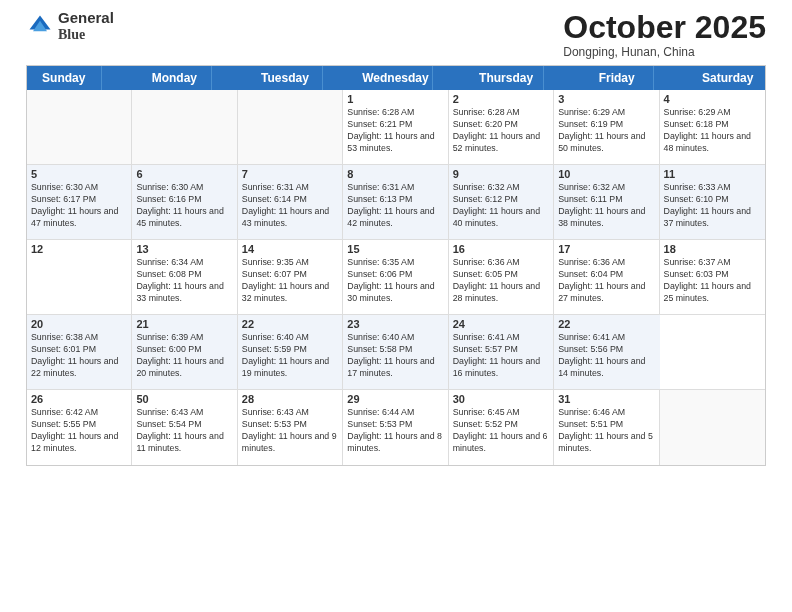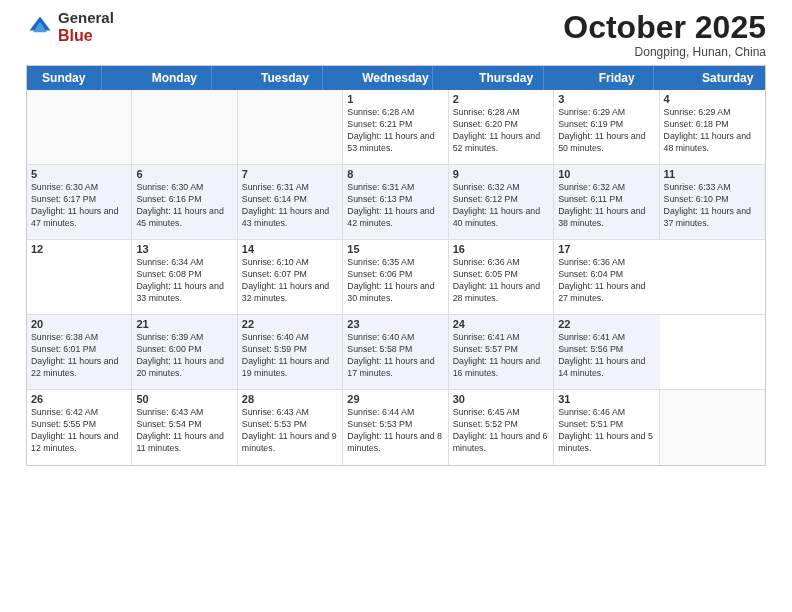--- a/index.html
+++ b/index.html
@@ -32,30 +32,30 @@
       display: flex;
       flex-direction: column;
       line-height: 1.1;
     }
     .logo-general {
       font-size: 15px;
       font-weight: bold;
       color: #333;
     }
     .logo-blue {
-      font-size: 16px;
-      font-weight: bold;
-      color: #b91c1c;
+      font-size: 14px;
+      font-weight: bold;
+      color: #404040;
+      font-family: Liberation Serif, serif;
     }
     .logo-icon {
       width: 28px;
       height: 28px;
     }
     .title-block {
-      text-align: right;
     }
     .month-title {
       font-size: 32px;
       font-weight: bold;
       color: #222;
       line-height: 1.1;
     }
     .location {
       font-size: 12px;
       color: #444;
@@ -237,21 +237,21 @@
           </div>
           <div class="cal-cell">
             <div class="day-num">13</div>
             <div class="day-info">Sunrise: 6:34 AM
 Sunset: 6:08 PM
 Daylight: 11 hours
 and 33 minutes.</div>
           </div>
           <div class="cal-cell">
             <div class="day-num">14</div>
-            <div class="day-info">Sunrise: 6:10 AM
+            <div class="day-info">Sunrise: 9:35 AM
 Sunset: 6:07 PM
 Daylight: 11 hours
 and 32 minutes.</div>
           </div>
           <div class="cal-cell">
             <div class="day-num">15</div>
             <div class="day-info">Sunrise: 6:35 AM
 Sunset: 6:06 PM
 Daylight: 11 hours
 and 30 minutes.</div>
@@ -262,20 +262,27 @@
 Sunset: 6:05 PM
 Daylight: 11 hours
 and 28 minutes.</div>
           </div>
           <div class="cal-cell">
             <div class="day-num">17</div>
             <div class="day-info">Sunrise: 6:36 AM
 Sunset: 6:04 PM
 Daylight: 11 hours
 and 27 minutes.</div>
+          </div>
+          <div class="cal-cell">
+            <div class="day-num">18</div>
+            <div class="day-info">Sunrise: 6:37 AM
+Sunset: 6:03 PM
+Daylight: 11 hours
+and 25 minutes.</div>
           </div>
         </div>
         <div class="cal-week">
           <div class="cal-cell alt-row">
             <div class="day-num">20</div>
             <div class="day-info">Sunrise: 6:38 AM
 Sunset: 6:01 PM
 Daylight: 11 hours
 and 22 minutes.</div>
           </div>

